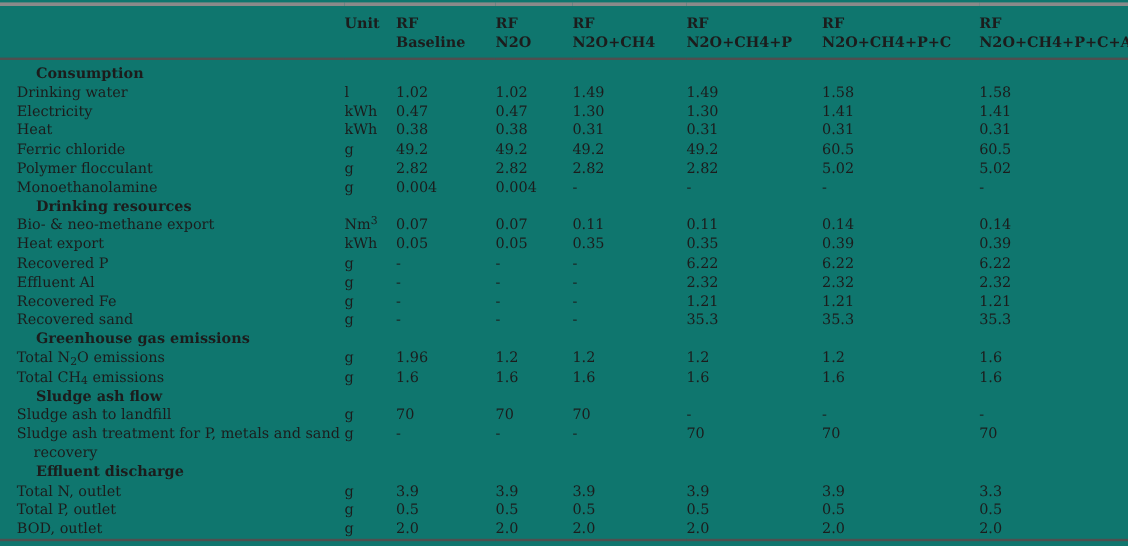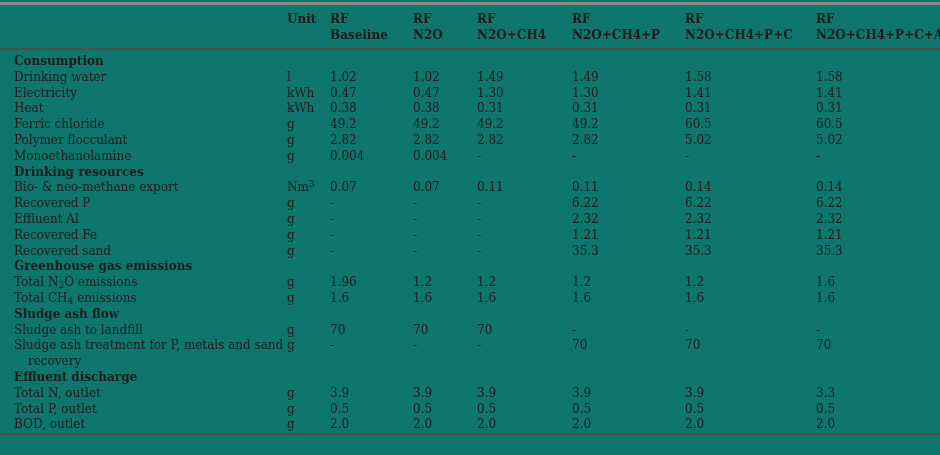--- a/index.html
+++ b/index.html
@@ -58,21 +58,21 @@
     padding: 0 2px 0 0;
     vertical-align: top;
   }
   tbody tr.first-row td { padding-top: 4px; }
   td.label {
     padding-left: 28px;
     text-indent: -14px;
   }
   tr.section td {
     font-weight: bold;
-    padding-left: 14px;
+    padding-left: 30px;
     text-indent: 0;
   }
   td sub, th sub {
     font-size: 9px;
     vertical-align: -2px;
     line-height: 0;
   }
   td sup, th sup {
     font-size: 9px;
     vertical-align: 4px;
@@ -201,20 +201,30 @@
           <td class="label">Bio- &amp; neo-methane export</td>
           <td class="unit">Nm<sup>3</sup></td>
           <td class="val">0.07</td>
           <td class="val">0.07</td>
           <td class="val">0.11</td>
           <td class="val">0.11</td>
           <td class="val">0.14</td>
           <td class="val">0.14</td>
         </tr>
         <tr>
+          <td class="label">Heat export</td>
+          <td class="unit">kWh</td>
+          <td class="val">0.05</td>
+          <td class="val">0.05</td>
+          <td class="val">0.35</td>
+          <td class="val">0.35</td>
+          <td class="val">0.39</td>
+          <td class="val">0.39</td>
+        </tr>
+        <tr>
           <td class="label">Recovered P</td>
           <td class="unit">g</td>
           <td class="val">-</td>
           <td class="val">-</td>
           <td class="val">-</td>
           <td class="val">6.22</td>
           <td class="val">6.22</td>
           <td class="val">6.22</td>
         </tr>
         <tr>

